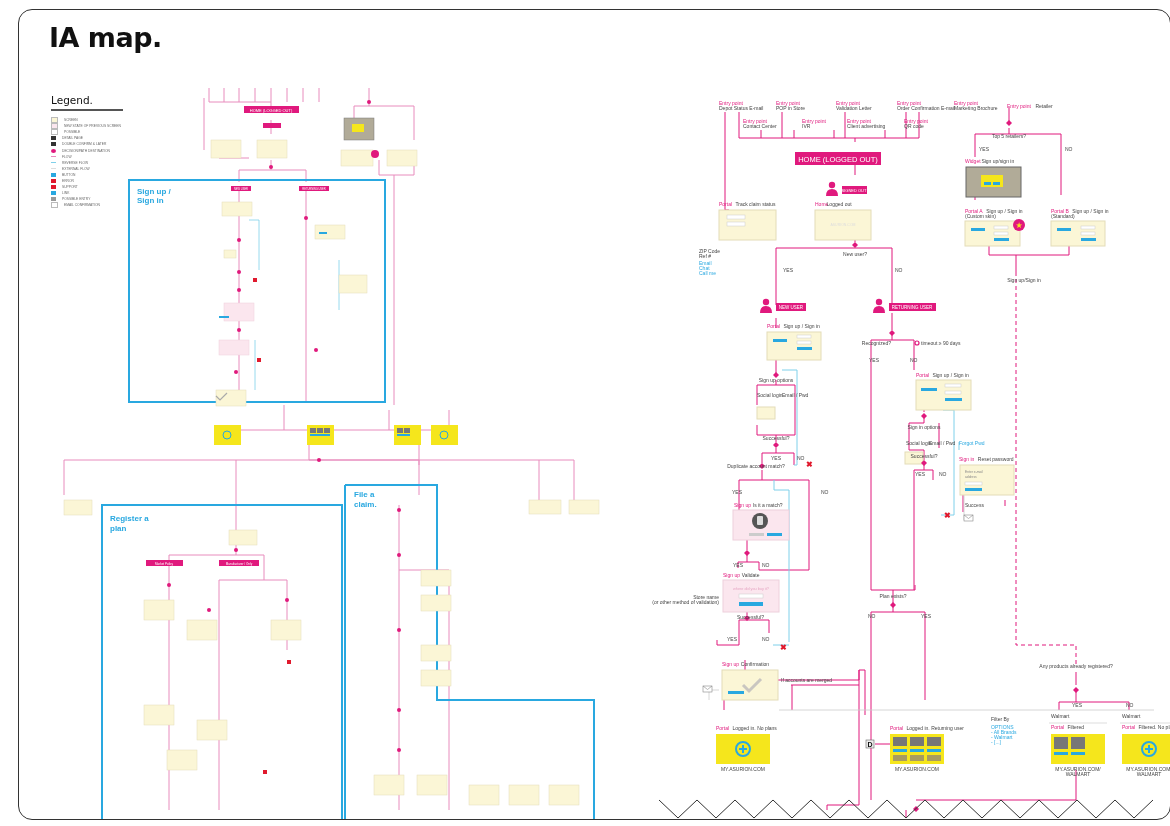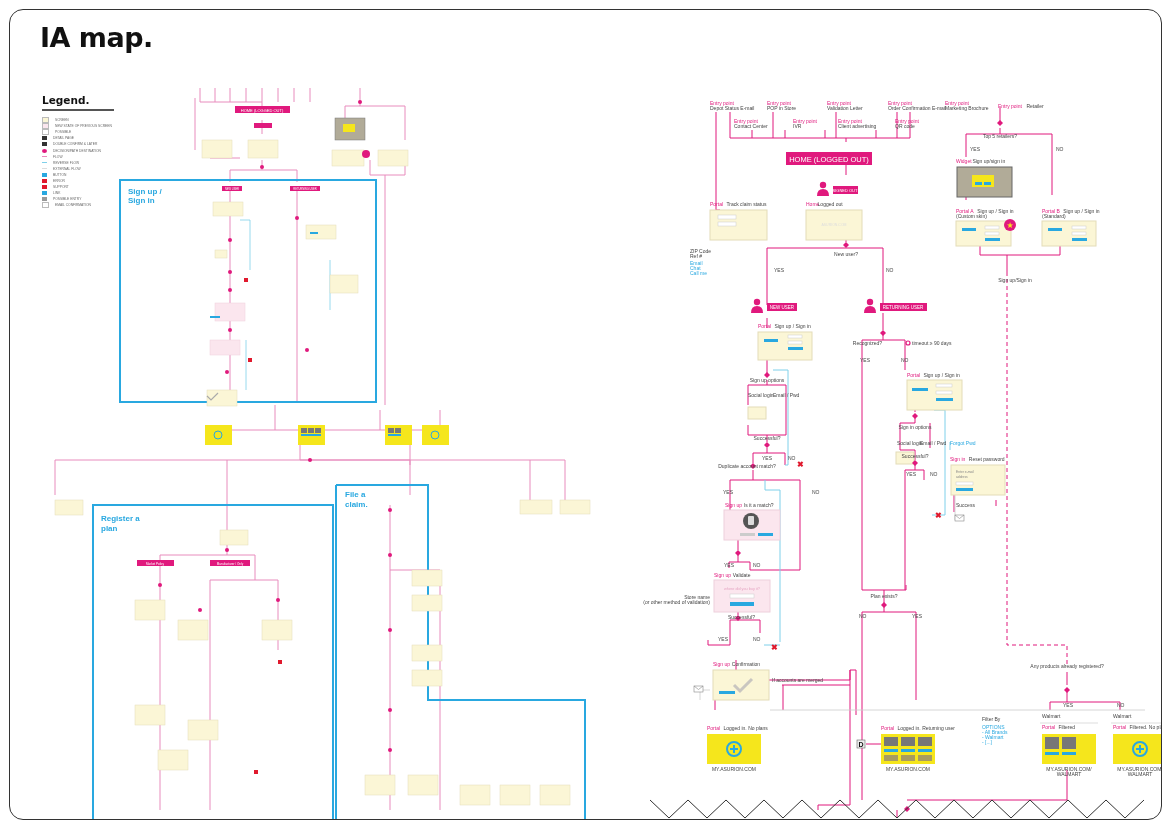--- a/index.html
+++ b/index.html
@@ -1,25 +1,25 @@
 <!DOCTYPE html>
 <html><head>
 <meta charset="utf-8">
 <style>
   html,body{margin:0;padding:0;background:#ffffff;}
   body{width:1170px;height:826px;position:relative;overflow:hidden;font-family:"Liberation Sans",sans-serif;}
-  .frame{position:absolute;left:9px;top:9px;width:1151px;height:809px;border:1.5px solid #333;border-radius:14px;background:#fff;overflow:hidden;}
+  .frame{position:absolute;left:18px;top:9px;width:1151px;height:809px;border:1.5px solid #333;border-radius:14px;background:#fff;overflow:hidden;}
   .title{position:absolute;font-family:"DejaVu Sans",sans-serif;font-weight:bold;font-size:27px;color:#111;letter-spacing:-0.5px;}
   svg{position:absolute;left:0;top:0;}
   .t{font-family:"Liberation Sans",sans-serif;}
   .lbl{font-size:5px;fill:#444;}
   .lblp{font-size:5px;fill:#e0197d;}
   .lblb{font-size:5px;fill:#29a8e0;}
   .legend{position:absolute;left:32px;top:84px;width:72px;}
-  .legend h3{margin:0;font-family:"DejaVu Sans",sans-serif;font-size:10.5px;font-weight:bold;color:#111;}
+  .legend h3{margin:0;font-family:"DejaVu Sans",sans-serif;font-size:10.5px;font-weight:normal;color:#111;}
   .legend .bar{height:2px;background:#555;margin:3px 0 6px 0;}
   .legend .row{display:flex;align-items:center;height:6.1px;font-size:3.3px;color:#666;}
   .legend .sw{width:5px;height:4px;margin-right:6px;flex:none;}
 </style>
 </head>
 <body>
 
 <div class="frame">
   <div class="title" style="left:30px;top:12px;">IA map.</div>
 

